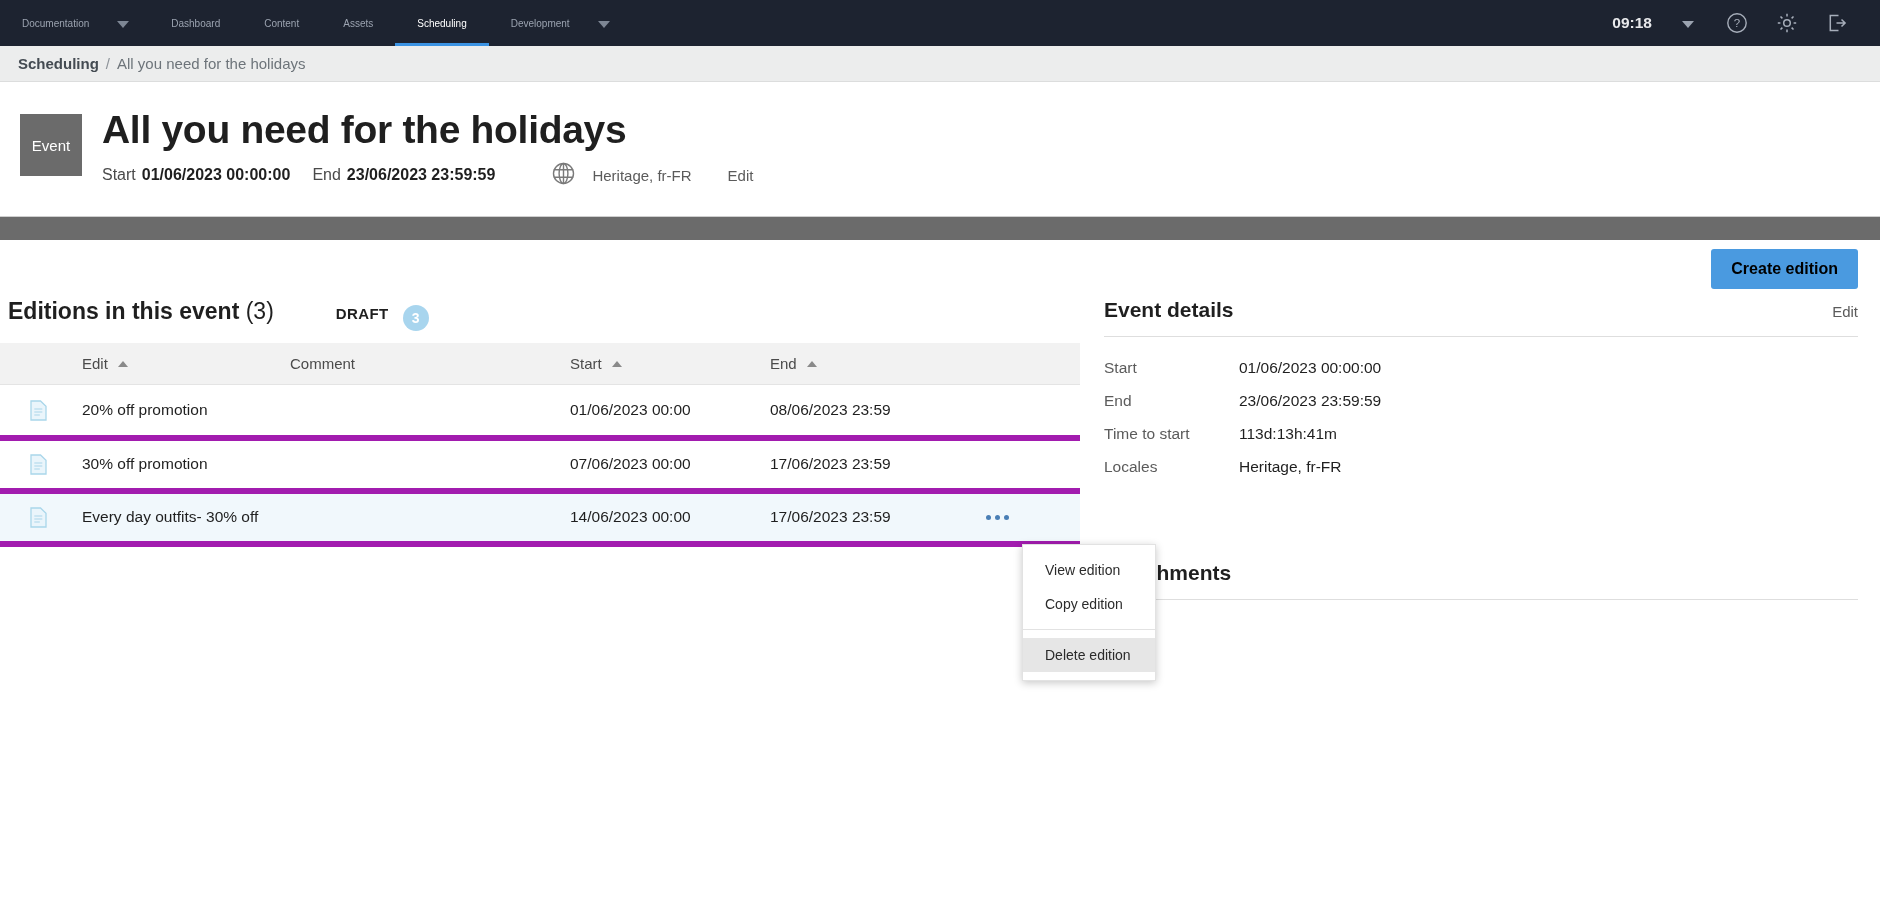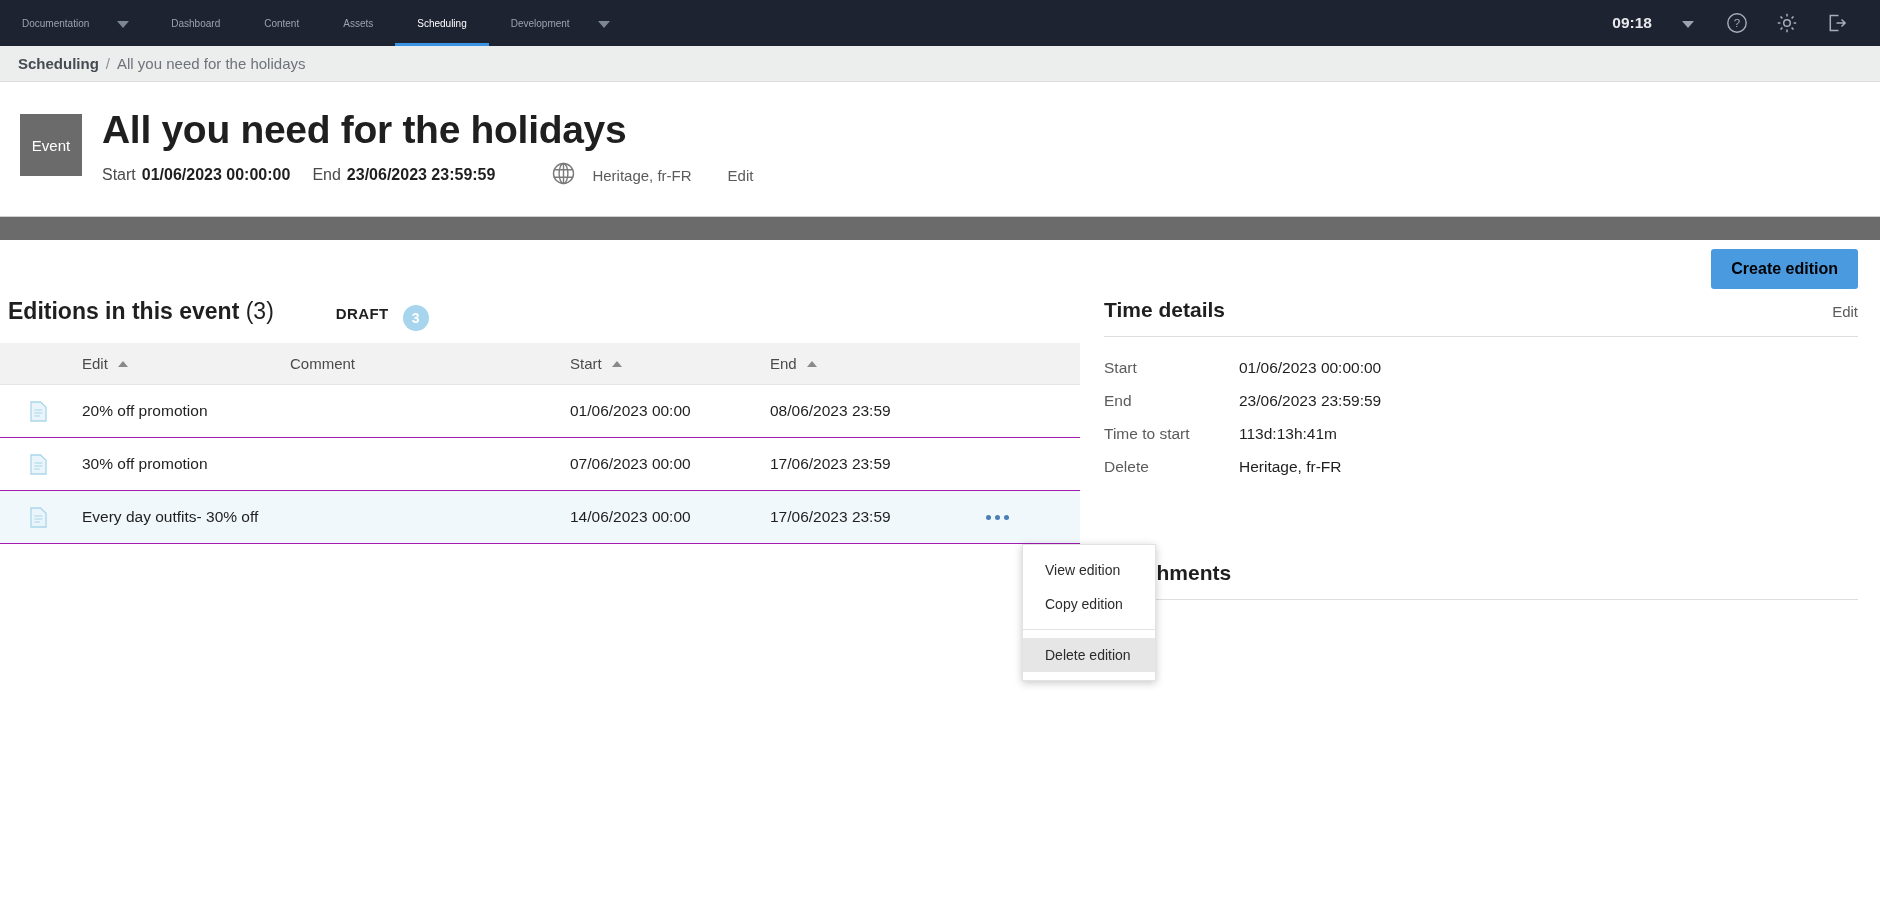--- a/index.html
+++ b/index.html
@@ -243,21 +243,21 @@
     border-bottom: 6px solid #8a8a8a;
   }
   .col-name   { width: 290px; padding-left: 82px !important; }
   .col-comm   { width: 280px; }
   .col-start  { width: 200px; }
   .col-end    { width: 210px; }
   .col-act    { width: 100px; }
 
   table.editions tbody tr {
     height: 53px;
-    border-bottom: 1px solid #a21caf;
+    border-bottom: 6px solid #a21caf;
   }
   table.editions tbody tr.selected { background: #f1f8fc; }
   table.editions tbody td {
     font-size: 15.5px;
     color: #1f1f1f;
     padding: 0;
     vertical-align: middle;
   }
   td.name-cell { padding-left: 30px !important; }
   .name-cell-inner { display: flex; align-items: center; }
@@ -518,40 +518,40 @@
             </span>
           </td>
         </tr>
 
       </tbody>
     </table>
   </div>
 
   <div class="right-col">
     <div class="panel-head">
-      <span class="panel-title">Time details</span>
+      <span class="panel-title">Event details</span>
       <span class="panel-edit">Edit</span>
     </div>
     <div class="panel-rule"></div>
 
     <div class="detail-list">
       <div class="detail-row">
         <span class="detail-key">Start</span>
         <span class="detail-val">01/06/2023 00:00:00</span>
       </div>
       <div class="detail-row">
         <span class="detail-key">End</span>
         <span class="detail-val">23/06/2023 23:59:59</span>
       </div>
       <div class="detail-row">
         <span class="detail-key">Time to start</span>
         <span class="detail-val">113d:13h:41m</span>
       </div>
       <div class="detail-row">
-        <span class="detail-key">Delete</span>
+        <span class="detail-key">Locales</span>
         <span class="detail-val">Heritage, fr-FR</span>
       </div>
     </div>
 
     <div class="panel-head second">
       <span class="panel-title">Attachments</span>
     </div>
     <div class="panel-rule"></div>
   </div>
 </div>

